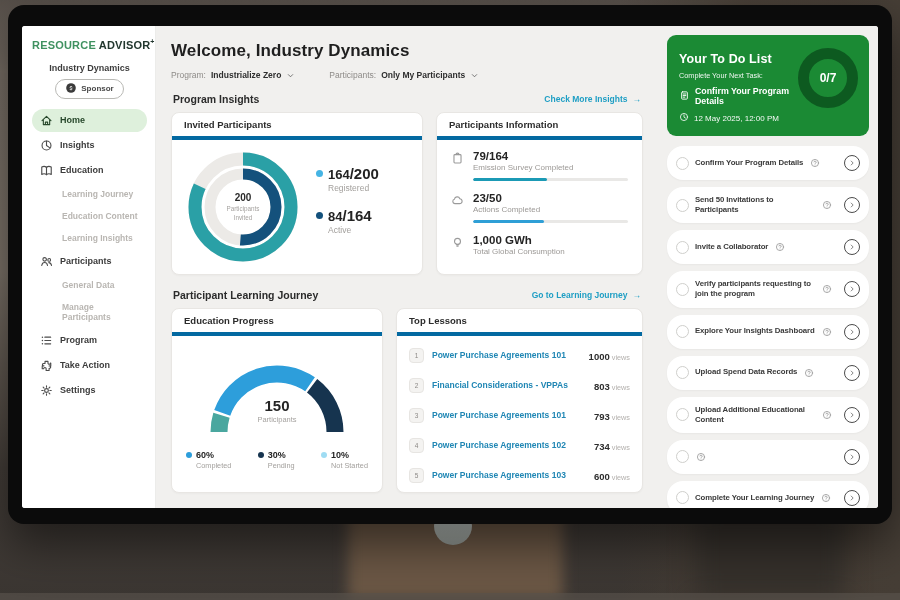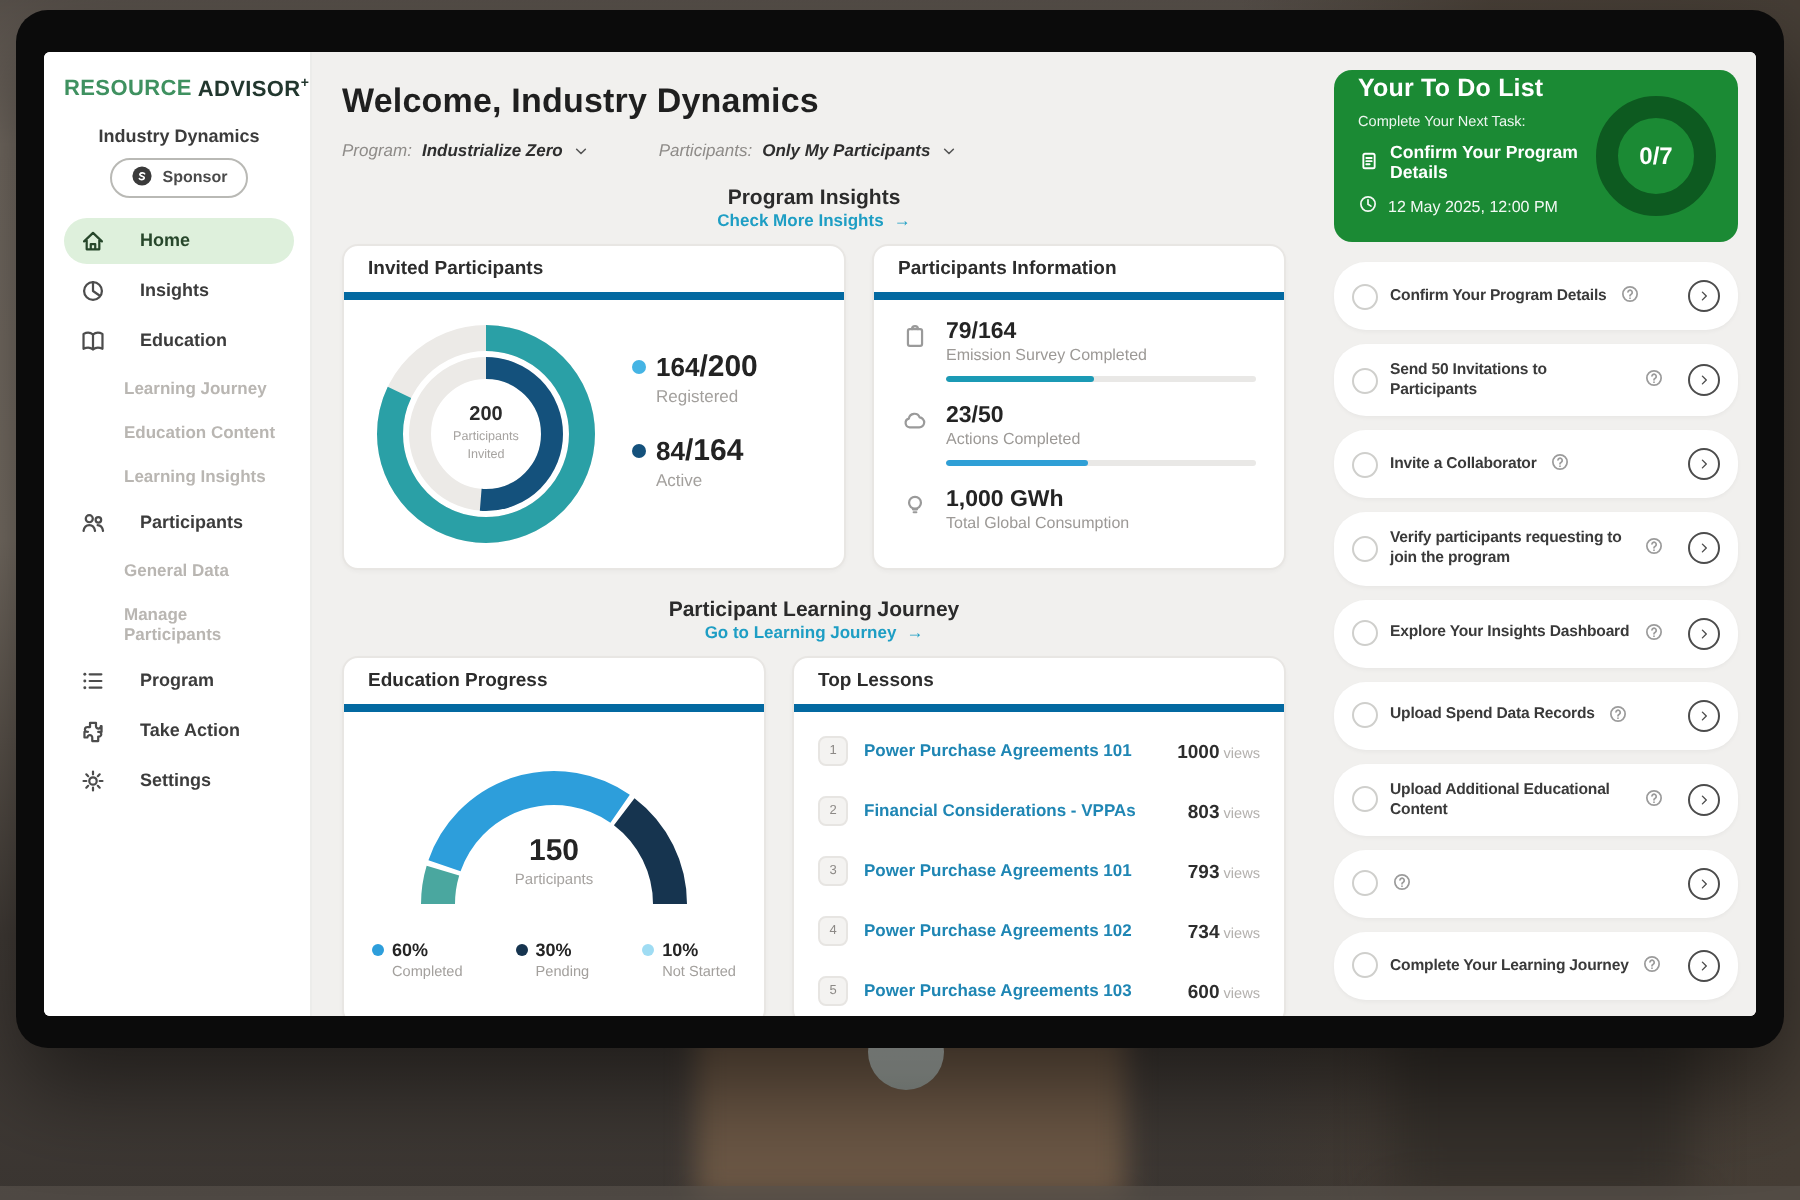--- a/index.html
+++ b/index.html
@@ -25,35 +25,35 @@
   .sidebar{width:134px;flex:0 0 134px;background:#fff;border-right:1px solid #ececea;
       padding:12px 8px 0 10px;box-sizing:border-box;}
   .logo{font-size:11px;font-weight:700;letter-spacing:.2px;white-space:nowrap;}
   .logo-g{color:#3f9160;}
   .logo-d{color:#22372e;}
   .logo-d sup{font-size:7px;}
   .org{margin-top:12px;text-align:center;font-size:9px;font-weight:600;color:#3c3c3c;}
   .sponsor{margin:6px auto 10px;display:flex;justify-content:center;}
   .sponsor-pill{display:inline-flex;align-items:center;gap:4px;border:1px solid #b9b9b5;border-radius:10px;
       padding:2px 9px;font-size:8px;font-weight:600;color:#4a4a4a;background:#fff;}
-  .nav-item{display:flex;align-items:center;gap:17px;padding:5px 8px;margin-bottom:2px;border-radius:14px;
+  .nav-item{display:flex;align-items:center;gap:7px;padding:5px 8px;margin-bottom:2px;border-radius:14px;
       font-size:9px;font-weight:700;color:#3c3c3c;cursor:pointer;}
   .nav-item svg{color:#4c4c4c;flex:0 0 auto;}
   .nav-item.sub{padding-left:30px;color:#b9b6b2;font-weight:600;font-size:8.5px;}
   .nav-item.active{background:#def0dc;color:#27472b;}
   .nav-item.active svg{color:#27472b;}
   
   .main{flex:1;min-width:0;background:#f1f0ee;padding:13px 15px 0;box-sizing:border-box;}
   h1{margin:2px 0 9px;font-size:17px;font-weight:700;color:#1f1f1f;letter-spacing:.1px;}
   .filters{display:flex;gap:34px;margin-bottom:13px;}
-  .filter{display:flex;align-items:center;gap:5px;font-size:8.5px;cursor:pointer;font-style:italic;}
+  .filter{display:flex;align-items:center;gap:5px;font-size:8.5px;cursor:pointer;}
   .f-label{color:#8e8b88;}
   .f-value{color:#2e2e2e;font-weight:700;}
   .filter svg{color:#555;}
-  .sec-row{display:flex;align-items:center;justify-content:space-between;margin:2px 2px 7px;flex-direction:column;}
+  .sec-row{display:flex;align-items:center;justify-content:space-between;margin:2px 2px 7px;}
   .sec-title{font-size:10.5px;font-weight:700;color:#2b2b2b;}
   .sec-link{font-size:8.5px;font-weight:700;color:#1e9ec4;display:flex;align-items:center;gap:5px;cursor:pointer;text-decoration:none;}
   .cards{display:flex;gap:13px;margin-bottom:14px;}
   .card{background:#fff;border:1px solid #e8e6e3;border-radius:8px;box-shadow:0 1px 2px rgba(0,0,0,.03);
       box-sizing:border-box;overflow:hidden;}
   .card-hd{padding:6px 12px;font-size:9.5px;font-weight:700;color:#2c2c2c;border-bottom:4px solid #0369a1;}
   .card-invited{width:252px;flex:0 0 252px;}
   .card-info{flex:1;}
   .donut-body{display:flex;align-items:center;padding:6px 10px;}
   .donut-wrap{position:relative;width:122px;height:122px;flex:0 0 auto;}
@@ -88,21 +88,21 @@
   .gl-label{font-size:7.3px;color:#a3a09d;margin-left:10px;margin-top:1px;}
   .lesson-rows{padding:4px 12px 2px;}
   .lesson{display:flex;align-items:center;gap:8px;padding:6px 0;}
   .l-rank{width:13px;height:13px;border-radius:4px;background:#f4f3f1;border:1px solid #e7e5e2;
       font-size:6.5px;color:#8c8986;display:flex;align-items:center;justify-content:center;flex:0 0 auto;}
   .l-title{flex:1;font-size:8.5px;font-weight:600;color:#1f86b4;cursor:pointer;}
   .l-views{font-size:9.5px;font-weight:700;color:#2d2d2d;}
   .l-suffix{font-size:7.3px;color:#b3b0ad;margin-left:2px;}
   
   .right{width:220px;flex:0 0 220px;background:#f1f0ee;padding:9px 9px 0;box-sizing:border-box;}
-  .todo-card{position:relative;background:#1b8a34;border-radius:9px;padding:2px 12px 12px;color:#fff;margin-bottom:10px;}
+  .todo-card{position:relative;background:#1b8a34;border-radius:9px;padding:17px 12px 12px;color:#fff;margin-bottom:10px;}
   .todo-title{font-size:12.5px;font-weight:700;letter-spacing:.1px;}
   .todo-sub{font-size:7.3px;opacity:.92;margin-top:5px;}
   .todo-line{display:flex;align-items:center;gap:5px;margin-top:6px;font-size:8.8px;font-weight:700;padding-right:66px;}
   .todo-date{display:flex;align-items:center;gap:5px;margin-top:6px;font-size:8px;opacity:.95;}
   .todo-ring{position:absolute;right:11px;top:13px;width:60px;height:60px;border-radius:50%;
       border:11px solid #0d5a20;box-sizing:border-box;display:flex;align-items:center;justify-content:center;}
   .todo-ring span{font-size:12px;font-weight:700;}
   .task{display:flex;align-items:center;gap:6px;background:#fff;border-radius:16px;padding:8px 9px;
       margin-bottom:7px;box-shadow:0 1px 2px rgba(0,0,0,.04);}
   .chk{width:13px;height:13px;border-radius:50%;border:1.5px solid #cfcfcc;box-sizing:border-box;flex:0 0 auto;cursor:pointer;}

